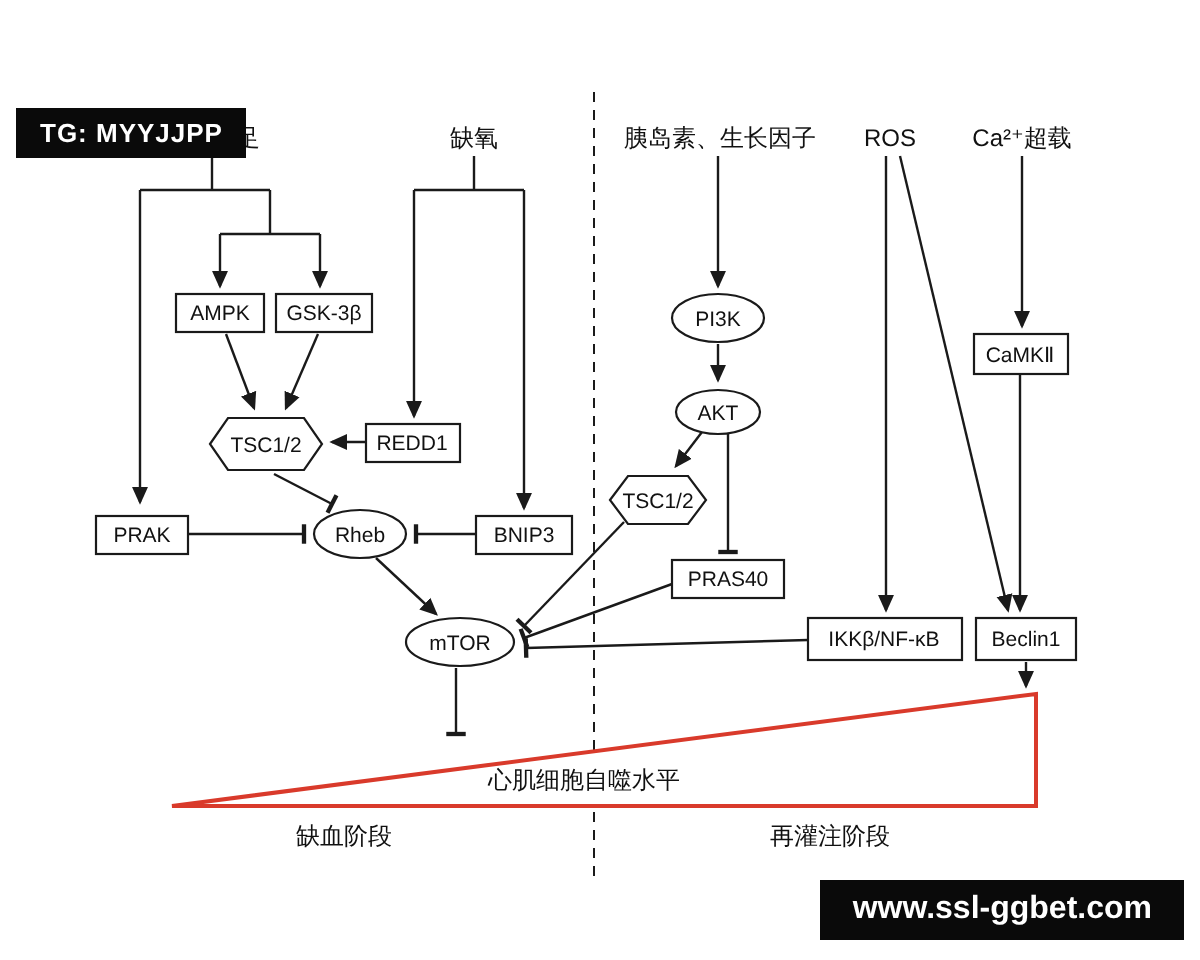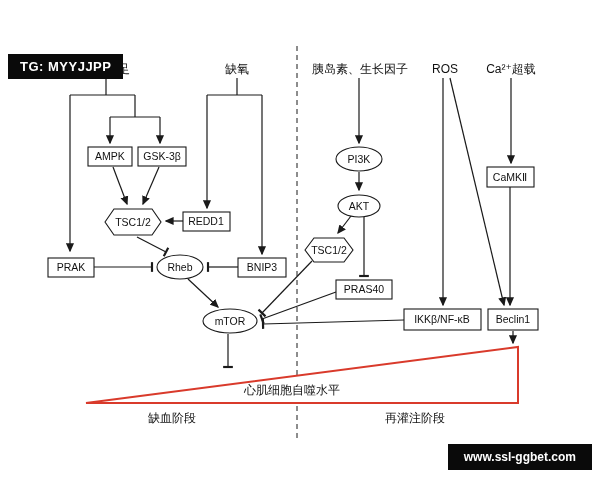--- a/index.html
+++ b/index.html
@@ -28,21 +28,21 @@
     white-space:nowrap;
   }
   .badge.top-left{
     left:8px;top:6px;
     padding:5px 12px;
     font-size:13px;font-weight:bold;letter-spacing:.5px;margin-top:48px;
   }
   .badge.bottom-right{
     right:8px;bottom:10px;
     padding:6px 16px;
-    font-size:12px;font-weight:bold;
+    font-size:16px;font-weight:bold;
   }
   svg{position:absolute;left:0;top:0;}
   .connector{stroke:var(--line);stroke-width:1.2;fill:none;}
   .divider{stroke:var(--line);stroke-width:1;stroke-dasharray:5 4;fill:none;}
   .node-shape{stroke:var(--line);stroke-width:1.1;fill:#ffffff;}
   .tri{stroke:var(--triangle);stroke-width:2;fill:#ffffff;}
   .marker-arrow{fill:var(--line);stroke:none;}
   .marker-tbar{stroke:var(--line);stroke-width:2;fill:none;}
   text{
     font-family:"Liberation Sans","DejaVu Sans",sans-serif;

